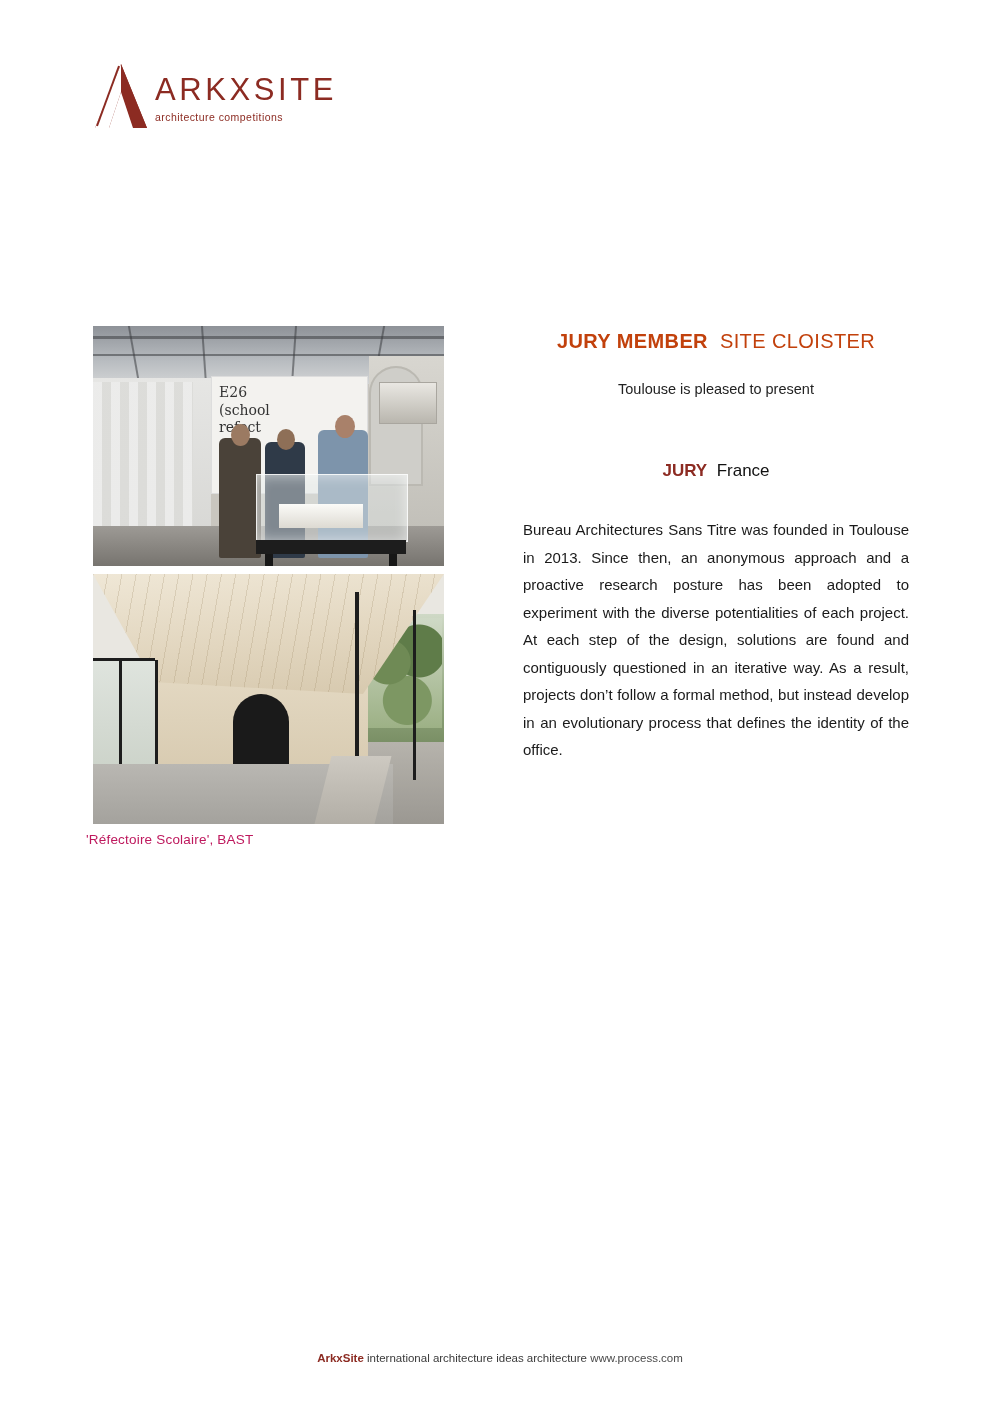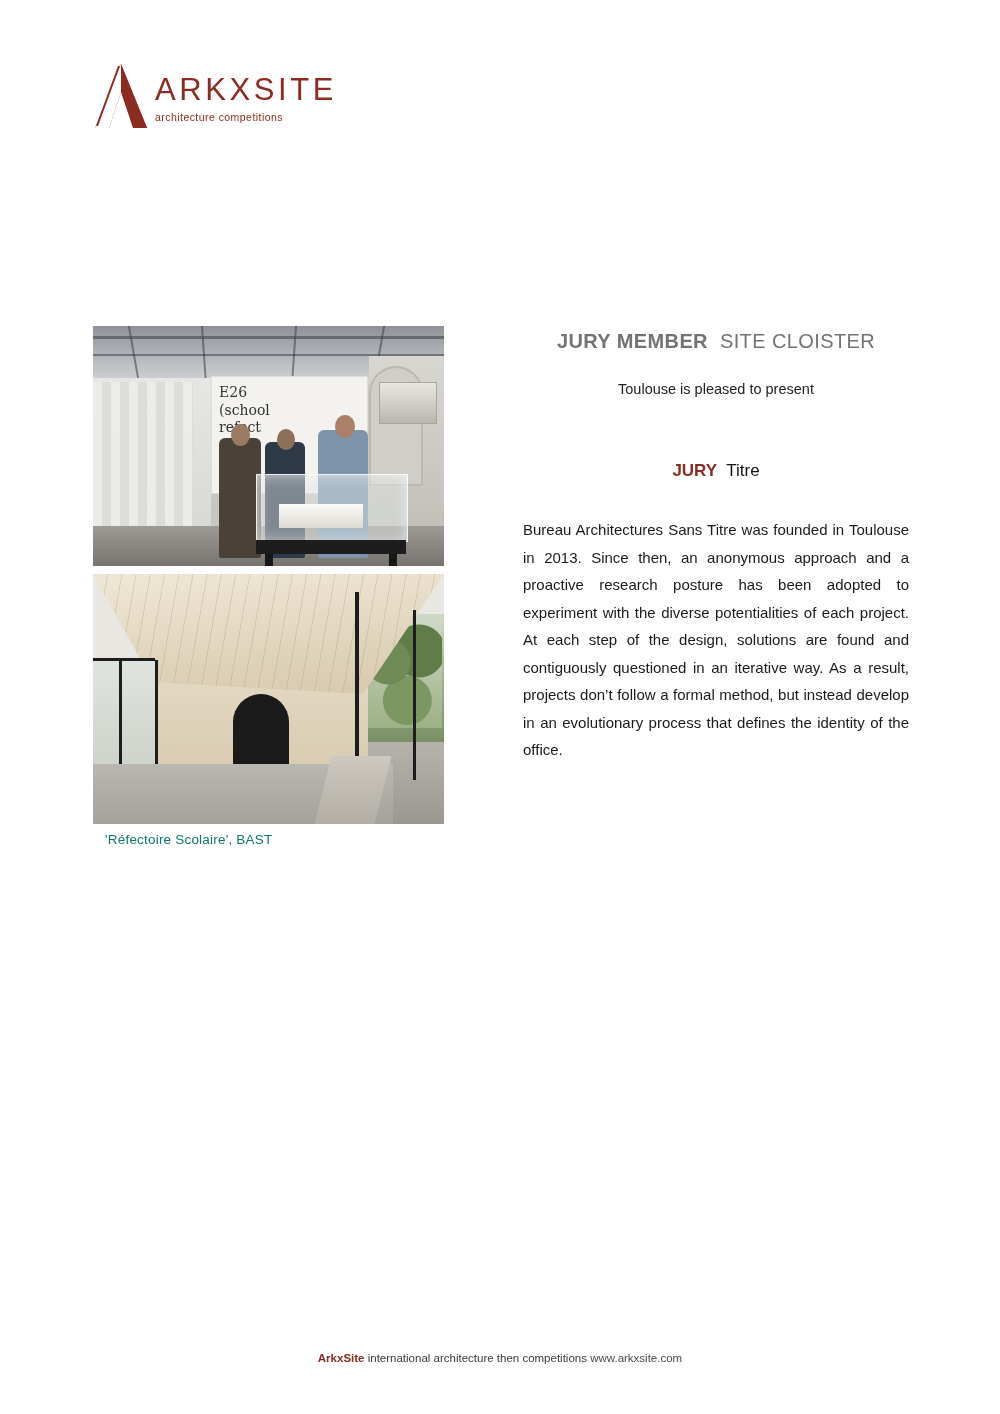--- a/index.html
+++ b/index.html
@@ -67,25 +67,25 @@
   }
   #photo-bottom {
     left: 93px;
     top: 574px;
     width: 351px;
     height: 250px;
     background: #cfcabf;
   }
   .caption {
     position: absolute;
-    left: 105px;
+    left: 86px;
     top: 832px;
     font-family: "Liberation Sans", sans-serif;
     font-size: 13.5px;
-    color: #0f766e;
+    color: #be185d;
     letter-spacing: 0.2px;
   }
 
   
   .p1-ceiling {
     position: absolute; left: 0; top: 0; width: 351px; height: 58px;
     background: linear-gradient(180deg,#8e9298 0%, #b8bcc0 60%, #d2d4d5 100%);
   }
   .p1-beam {
     position: absolute; background: rgba(60,62,66,0.55);
@@ -207,21 +207,21 @@
   }
 
   
   .rc { position: absolute; left: 523px; width: 386px; }
   .title-line {
     top: 330px;
     text-align: center;
     font-family: "Liberation Sans", sans-serif;
     font-size: 20px;
     letter-spacing: 0.4px;
-    color: #737373;
+    color: #c2410c;
   }
   .title-line .strong { font-weight: bold; }
   .subtitle {
     top: 381px;
     text-align: center;
     font-family: "Liberation Sans", sans-serif;
     font-size: 14.5px;
     color: #222;
   }
   .firm-line {
@@ -328,22 +328,22 @@
 
 <div class="rc title-line">
   <span class="strong">JURY MEMBER</span>&nbsp;
   <span>SITE CLOISTER</span>
 </div>
 
 <div class="rc subtitle">Toulouse is pleased to present</div>
 
 <div class="rc firm-line">
   <span class="firm">JURY</span>&nbsp;
-  <span>Titre</span>
+  <span>France</span>
 </div>
 
 <div class="rc body-text">Bureau Architectures Sans Titre was founded in Toulouse in 2013.  Since then, an anonymous approach and a proactive research posture has been adopted to experiment with the diverse potentialities of each project.  At each step of the design, solutions are found and contiguously questioned in an iterative way.  As a result, projects don’t follow a formal method, but instead develop in an evolutionary process that defines the identity of the office.</div>
 
 <div class="footer">
   <span class="brand">ArkxSite</span>
-  <span> international architecture then competitions </span>
-  <span class="url">www.arkxsite.com</span>
+  <span> international architecture ideas architecture </span>
+  <span class="url">www.process.com</span>
 </div>
 
 </body></html>

